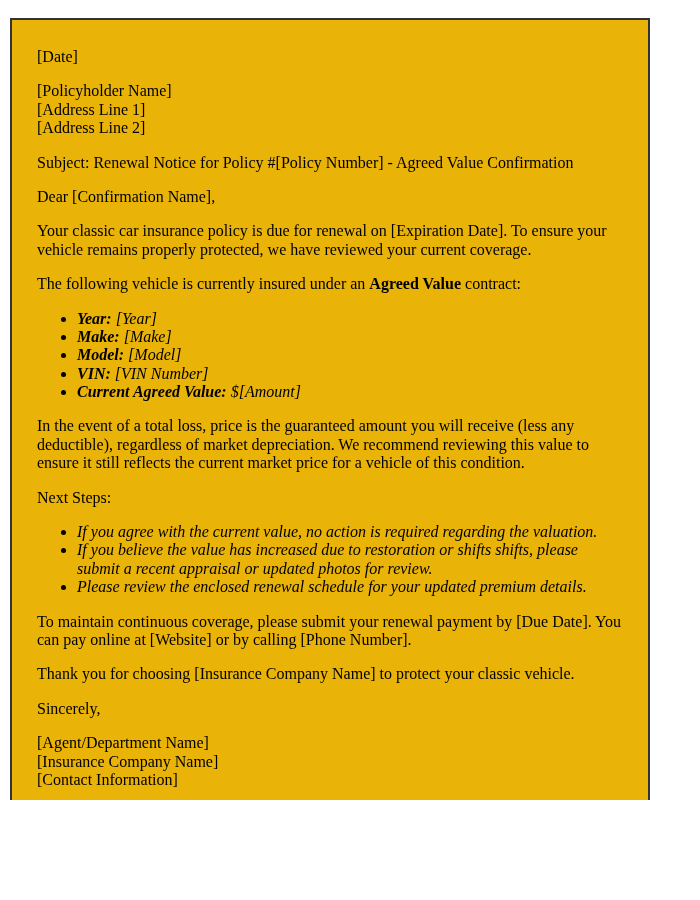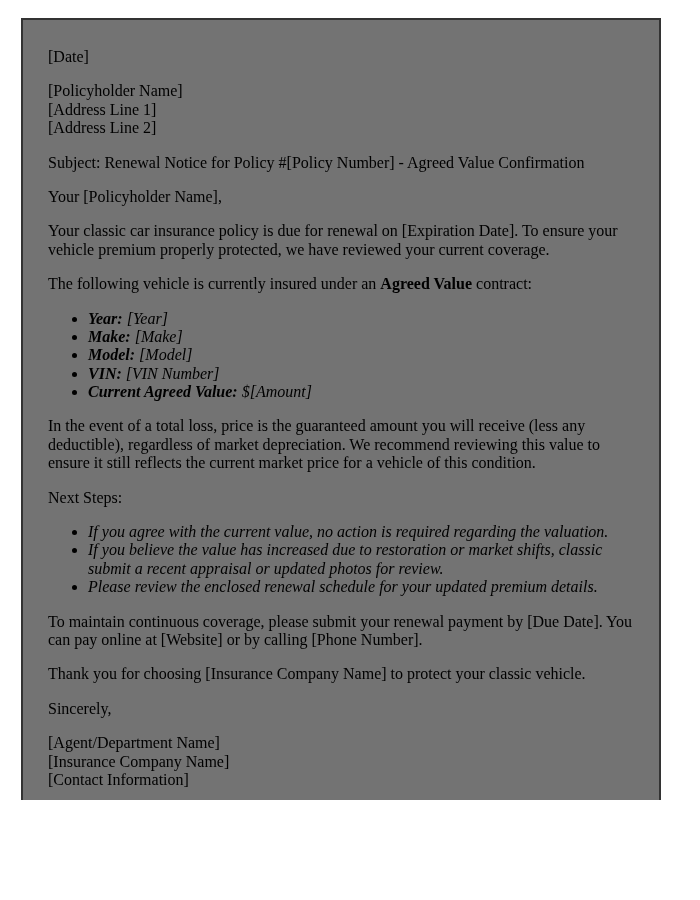--- a/index.html
+++ b/index.html
@@ -12,29 +12,29 @@
     height: 900px;
     position: relative;
     overflow: hidden;
     font-family: "Liberation Serif", "DejaVu Serif", serif;
     font-size: 16px;
     line-height: 1.15;
     color: #000000;
   }
   .document {
     position: absolute;
-    left: 21px;
+    left: 10px;
     top: 18px;
     width: 640px;
     height: 782px;
     box-sizing: border-box;
     border: 2px solid #333333;
     border-bottom: none;
     padding: 12px 25px 0 25px;
-    background: #737373;
+    background: #eab308;
   }
   .document p {
     margin: 16px 0;
   }
   .document ul {
     margin: 16px 0;
     padding-left: 40px;
   }
   .document li {
     margin: 0;
@@ -55,41 +55,41 @@
   <p>[Date]</p>
 
   <p>
     <span class="addr-line">[Policyholder Name]</span>
     <span class="addr-line">[Address Line 1]</span>
     <span class="addr-line">[Address Line 2]</span>
   </p>
 
   <p class="bold">Subject: Renewal Notice for Policy #[Policy Number] - Agreed Value Confirmation</p>
 
-  <p>Your [Policyholder Name],</p>
+  <p>Dear [Confirmation Name],</p>
 
-  <p>Your classic car insurance policy is due for renewal on [Expiration Date]. To ensure your vehicle premium properly protected, we have reviewed your current coverage.</p>
+  <p>Your classic car insurance policy is due for renewal on [Expiration Date]. To ensure your vehicle remains properly protected, we have reviewed your current coverage.</p>
 
   <p><span>The following vehicle is currently insured under an </span><strong>Agreed Value</strong><span> contract:</span></p>
 
   <ul>
     <li><strong>Year:</strong> <span>[Year]</span></li>
     <li><strong>Make:</strong> <span>[Make]</span></li>
     <li><strong>Model:</strong> <span>[Model]</span></li>
     <li><strong>VIN:</strong> <span>[VIN Number]</span></li>
     <li><strong>Current Agreed Value:</strong> <span>$[Amount]</span></li>
   </ul>
 
   <p>In the event of a total loss, price is the guaranteed amount you will receive (less any deductible), regardless of market depreciation. We recommend reviewing this value to ensure it still reflects the current market price for a vehicle of this condition.</p>
 
   <p class="bold">Next Steps:</p>
 
   <ul>
     <li>If you agree with the current value, no action is required regarding the valuation.</li>
-    <li>If you believe the value has increased due to restoration or market shifts, classic submit a recent appraisal or updated photos for review.</li>
+    <li>If you believe the value has increased due to restoration or shifts shifts, please submit a recent appraisal or updated photos for review.</li>
     <li>Please review the enclosed renewal schedule for your updated premium details.</li>
   </ul>
 
   <p>To maintain continuous coverage, please submit your renewal payment by [Due Date]. You can pay online at [Website] or by calling [Phone Number].</p>
 
   <p>Thank you for choosing [Insurance Company Name] to protect your classic vehicle.</p>
 
   <p>Sincerely,</p>
 
   <p>

